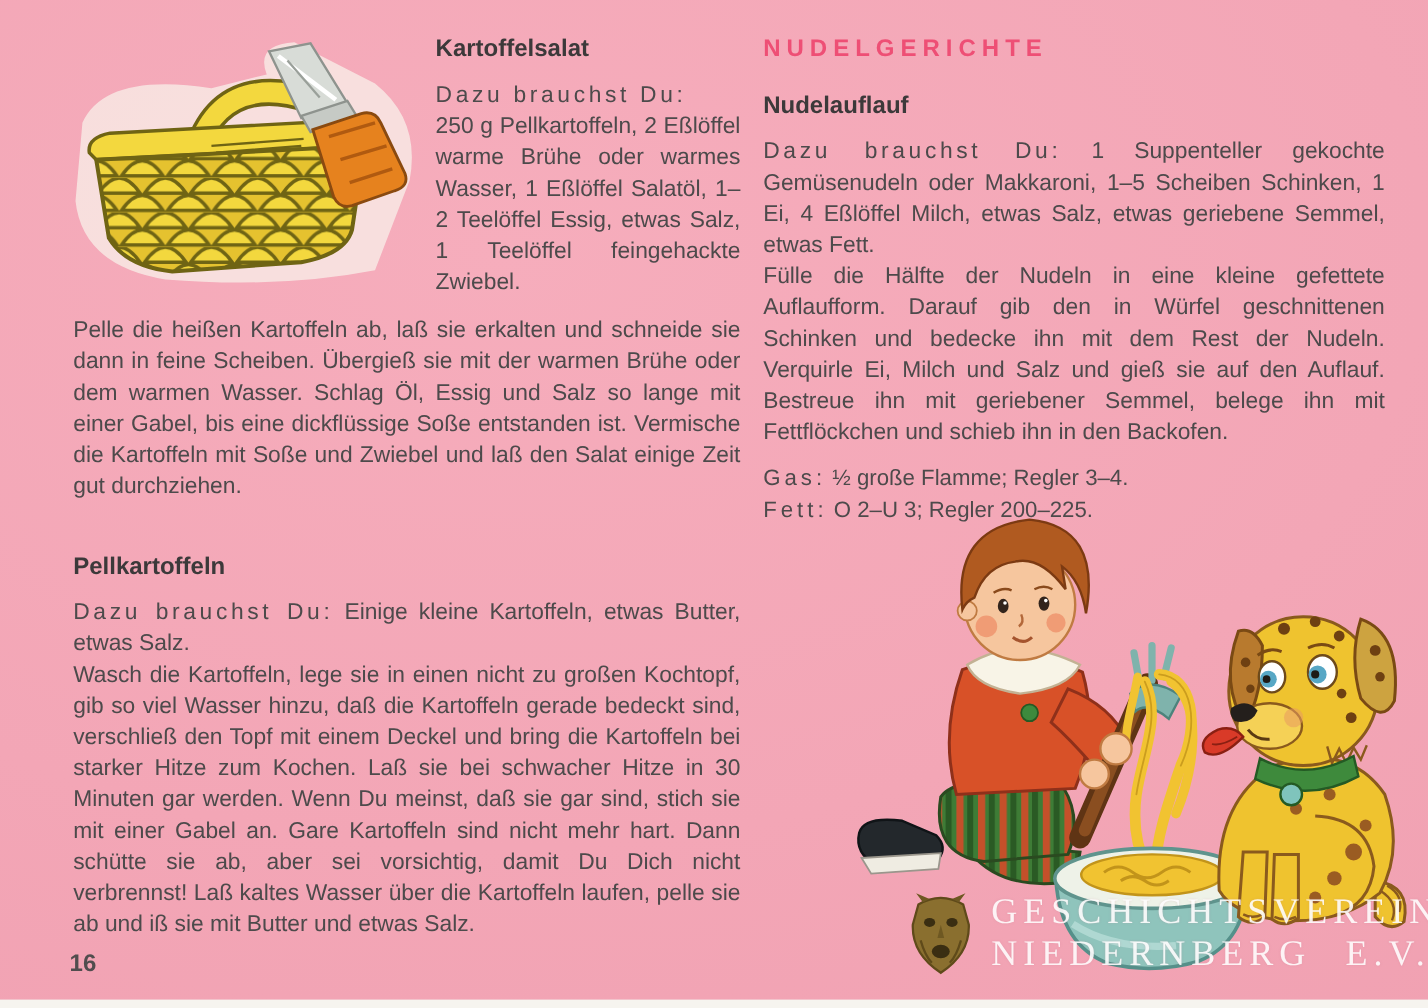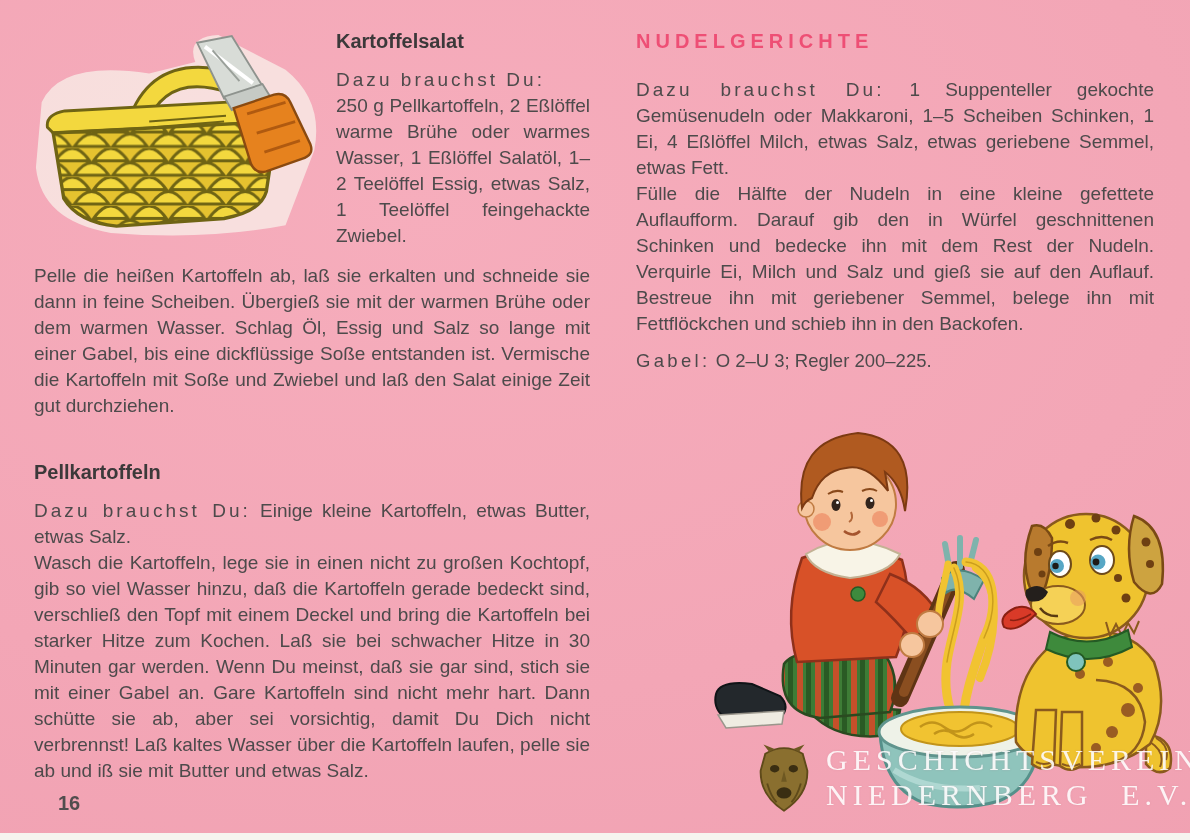--- a/index.html
+++ b/index.html
@@ -6,21 +6,21 @@
   .page{
     position:relative;
     width:1190px;height:840px;
     background:radial-gradient(1400px 900px at 35% 25%, #f6adbc 0%, #f3a6b6 55%, #f0a0b1 100%);
     font-family:"Liberation Sans", sans-serif;
     color:#4d4a4b;
     overflow:hidden;
   }
   .scan-edge{position:absolute;left:0;bottom:0;width:100%;height:7px;background:#f6f4ef;}
   .col{position:absolute;top:30px;}
-  .col-left{left:34px;width:556px;}
+  .col-left{left:61px;width:556px;}
   .col-right{left:636px;width:518px;}
   h1.section{
     margin:0 0 24px 0;
     font-size:20px;font-weight:bold;letter-spacing:5px;
     color:#ee4f75;
   }
   h2.rtitle{margin:0 0 14px 0;font-size:20px;font-weight:bold;color:#3c393a;}
   p.body{margin:0;font-size:19px;line-height:26px;text-align:justify;}
   .needs{letter-spacing:.16em;}
   .needs-block{display:block;letter-spacing:.16em;}
@@ -101,31 +101,36 @@
         <span class="needs">Dazu brauchst Du:</span>
         <span>Einige kleine Kartoffeln, etwas Butter, etwas Salz.</span>
       </p>
       <p class="body">Wasch die Kartoffeln, lege sie in einen nicht zu großen Kochtopf, gib so viel Wasser hinzu, daß die Kartoffeln gerade bedeckt sind, verschließ den Topf mit einem Deckel und bring die Kartoffeln bei starker Hitze zum Kochen. Laß sie bei schwacher Hitze in 30 Minuten gar werden. Wenn Du meinst, daß sie gar sind, stich sie mit einer Gabel an. Gare Kartoffeln sind nicht mehr hart. Dann schütte sie ab, aber sei vorsichtig, damit Du Dich nicht verbrennst! Laß kaltes Wasser über die Kartoffeln laufen, pelle sie ab und iß sie mit Butter und etwas Salz.</p>
     </div>
   </div>
 
   <div class="col col-right">
     <h1 class="section">NUDELGERICHTE</h1>
 
+    <h2 class="rtitle">Nudelauflauf</h2>
 
     <p class="body mb-gap">
       <span class="needs">Dazu brauchst Du:</span>
       <span>1 Suppenteller gekochte Gemüsenudeln oder Makkaroni, 1–5 Scheiben Schinken, 1 Ei, 4 Eßlöffel Milch, etwas Salz, etwas geriebene Semmel, etwas Fett.</span>
     </p>
 
     <p class="body">Fülle die Hälfte der Nudeln in eine kleine gefettete Auflaufform. Darauf gib den in Würfel geschnittenen Schinken und bedecke ihn mit dem Rest der Nudeln. Verquirle Ei, Milch und Salz und gieß sie auf den Auflauf. Bestreue ihn mit geriebener Semmel, belege ihn mit Fettflöckchen und schieb ihn in den Backofen.</p>
 
     <div class="settings">
       <div>
-        <span class="lbl">Gabel:</span>
+        <span class="lbl">Gas:</span>
+        <span>½ große Flamme; Regler 3–4.</span>
+      </div>
+      <div>
+        <span class="lbl">Fett:</span>
         <span>O 2–U 3; Regler 200–225.</span>
       </div>
     </div>
   </div>
 
   <svg class="illo-scene" viewBox="0 0 480 412">
     <defs>
       <pattern id="stripes" width="18" height="18" patternUnits="userSpaceOnUse">
         <rect width="18" height="18" fill="#3e7c36"></rect>
         <rect x="0" width="5" height="18" fill="#2a5a24"></rect>

